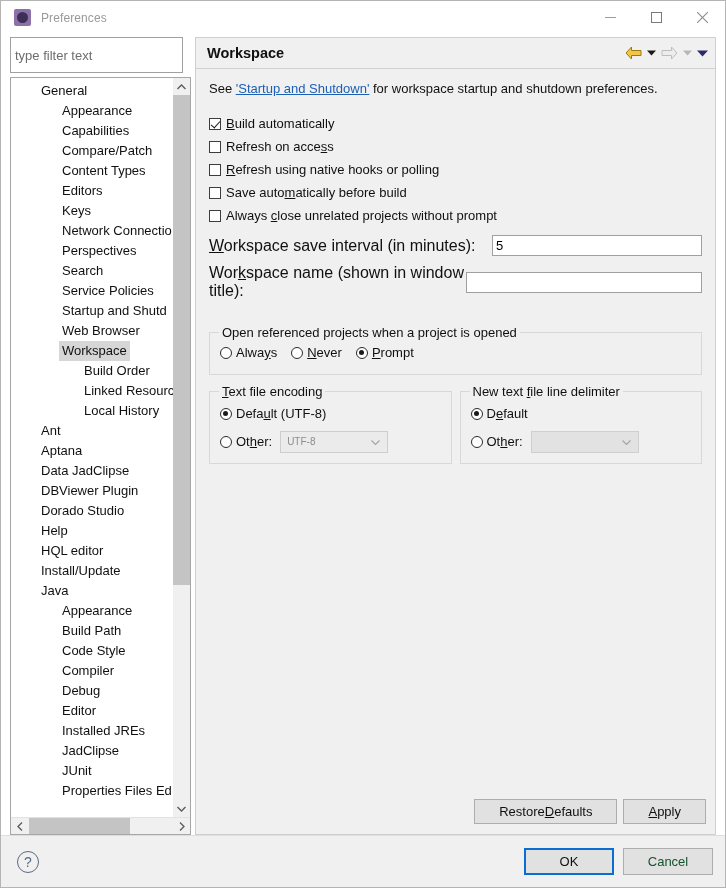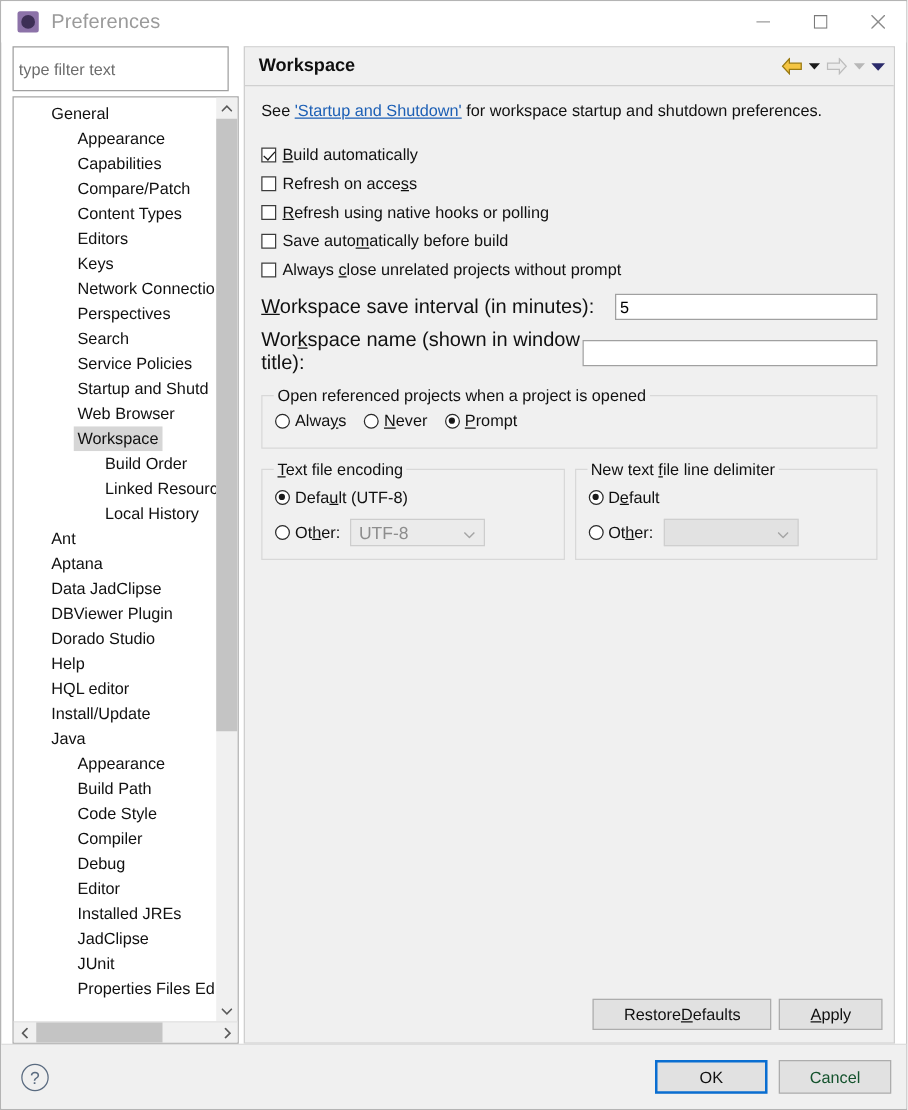--- a/index.html
+++ b/index.html
@@ -41,21 +41,21 @@
   .app-icon::after {
     content: "";
     position: absolute;
     left: 3px; top: 3px;
     width: 11px; height: 11px;
     border-radius: 50%;
     background: #3d2f55;
   }
   .title-text {
     margin-left: 10px;
-    font-size: 16px;
+    font-size: 12px;
     color: #9a9a9a;
     letter-spacing: .1px;
   }
   .win-controls {
     position: absolute;
     right: 0; top: 0;
     height: 33px;
     display: flex;
   }
   .win-btn {
@@ -275,21 +275,21 @@
     font-family: "Liberation Sans", sans-serif;
     font-size: 13px;
     padding: 0 3px;
     color: #000;
   }
 
   
   .groupbox {
     border: 1px solid #d8d8d8;
     position: relative;
-    margin-top: 16px;
+    margin-top: 32px;
     padding: 8px 10px 10px 10px;
     background: #f0f0f0;
   }
   .group-legend {
     position: absolute;
     top: -8px; left: 9px;
     background: #f0f0f0;
     padding: 0 3px;
     font-size: 13px;
     color: #101010;
@@ -298,21 +298,21 @@
   .encoding-row .groupbox { flex: 1 1 0; margin-top: 0; padding-top: 10px; }
 
   .combo {
     height: 22px;
     width: 108px;
     border: 1px solid #cfcfcf;
     background: #e2e2e2;
     display: flex;
     align-items: center;
     padding-left: 6px;
-    font-size: 14px;
+    font-size: 10px;
     color: #8d8d8d;
     position: relative;
     margin-left: 8px;
   }
   .combo.filled { background: #ebebeb; border-color: #cdcdcd; }
   .combo .caret {
     position: absolute; right: 7px; top: 50%;
     transform: translateY(-50%);
     color: #9a9a9a;
   }

